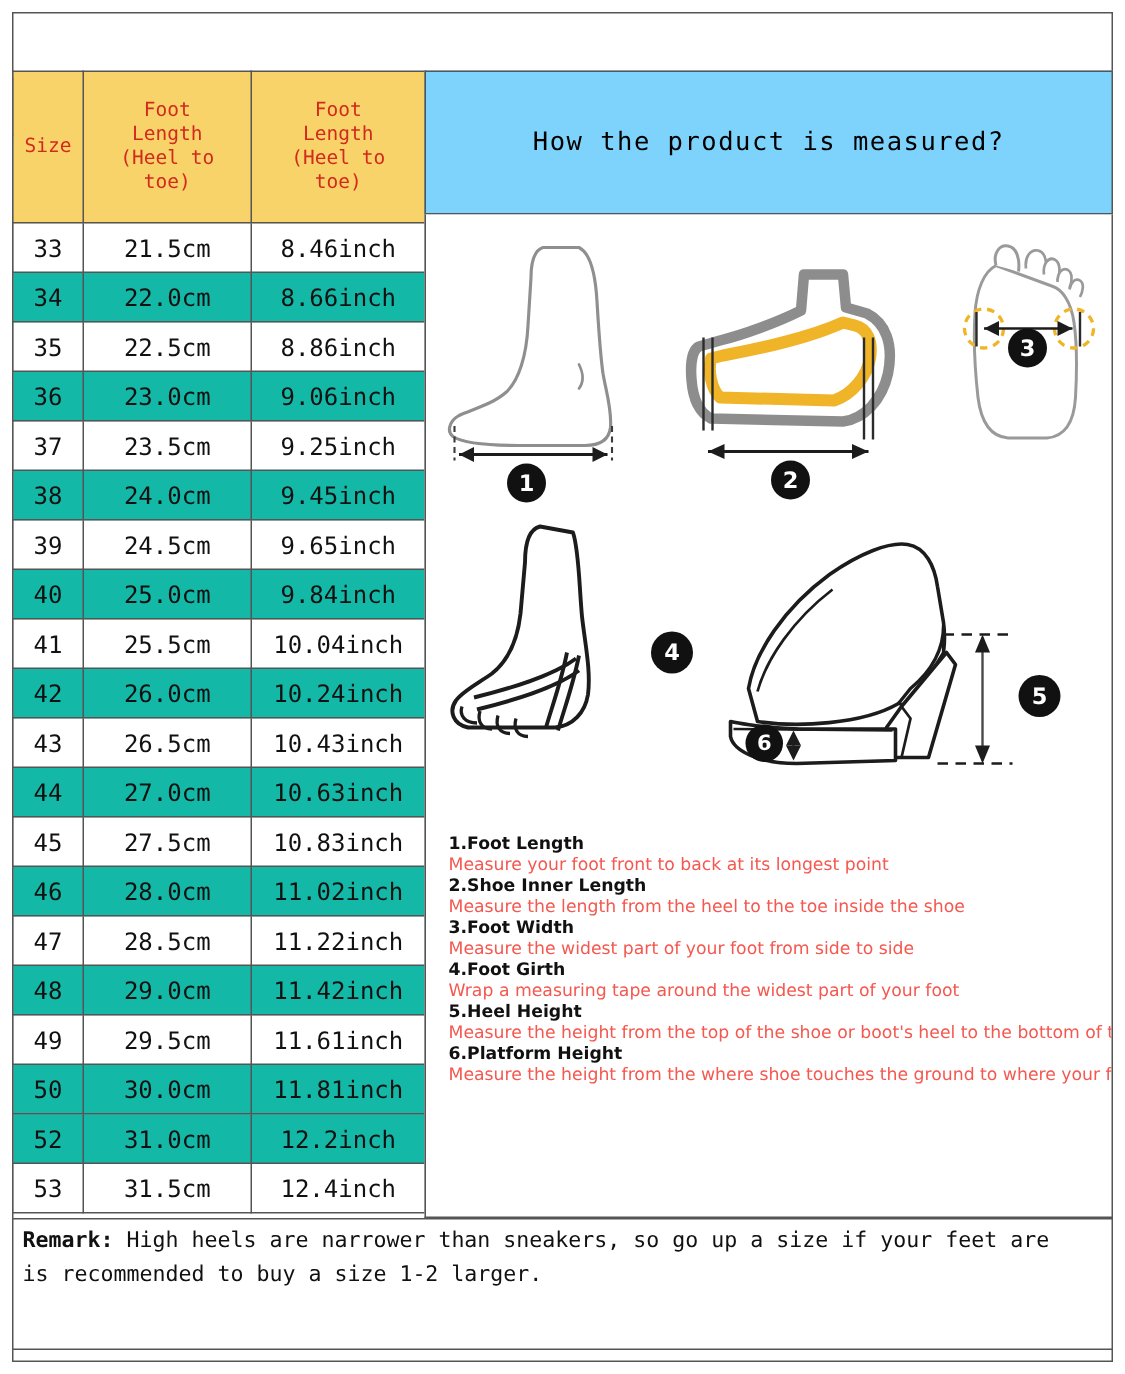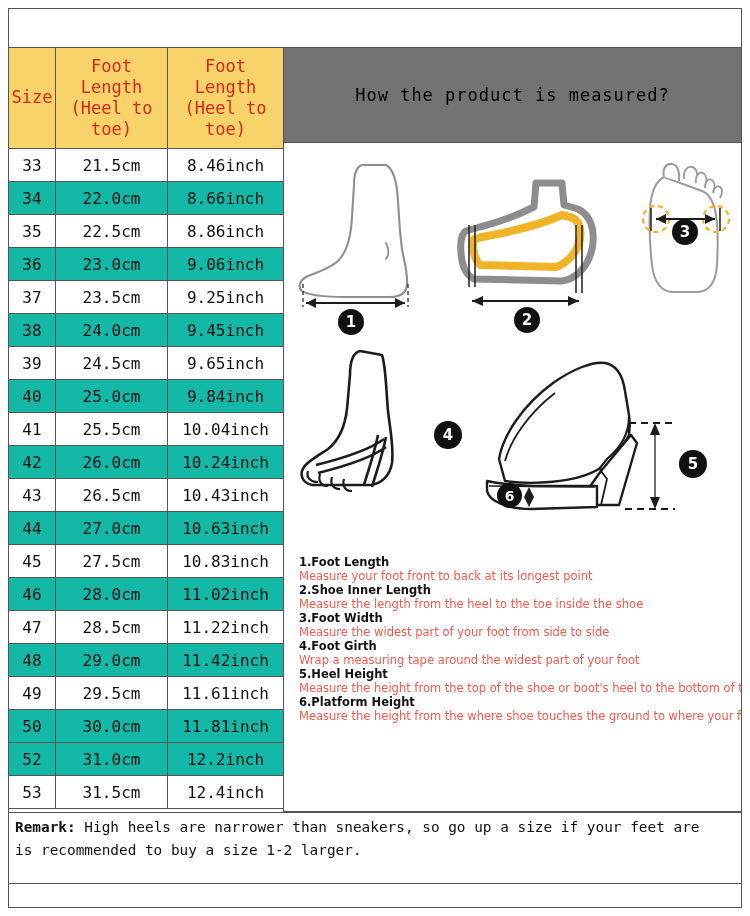--- a/index.html
+++ b/index.html
@@ -39,21 +39,21 @@
     table-layout:fixed;
   }
   .size-table col.c1{width:47px;}
   .size-table col.c2{width:112px;}
   .size-table col.c3{width:116px;}
 
   .size-table th{
     background:#f7d36a;
     color:#d32a1e;
     font-family:"DejaVu Sans Mono","Liberation Mono",monospace;
-    font-size:17px;
+    font-size:13px;
     font-weight:normal;
     line-height:1.25;
     border:1px solid #555;
     padding:2px 1px;
     height:96px;
     vertical-align:middle;
   }
   .size-table td{
     border:1px solid #555;
     height:32px;
@@ -65,21 +65,21 @@
     background:#ffffff;
     padding:0;
     white-space:nowrap;
   }
   .size-table tr.alt td{background:#14b8a6;}
 
   
   .red-header{
     position:absolute;left:283px;top:47px;width:459px;height:96px;
     box-sizing:border-box;
-    background:#737373;
+    background:#7dd3fc;
     border:1px solid #555;
     display:flex;align-items:center;justify-content:center;
   }
   .red-header .t{
     font-family:"DejaVu Sans Mono","Liberation Mono",monospace;
     font-size:17px;color:#000;letter-spacing:1px;white-space:nowrap;
   }
 
   
   .right-panel{
@@ -110,21 +110,21 @@
     font-size:11.5px;font-weight:bold;color:#111;
     line-height:1.22;white-space:nowrap;
   }
   .ins-desc{
     font-size:11.5px;color:#f4584f;
     line-height:1.22;white-space:nowrap;
   }
 
   
   .remark{
-    position:absolute;left:8px;top:812px;width:734px;height:72px;
+    position:absolute;left:8px;top:812px;width:734px;height:88px;
     box-sizing:border-box;
     border:1px solid #555;
     background:#ffffff;
     padding:3px 6px 0 6px;
   }
   .remark .line{
     font-family:"DejaVu Sans Mono","Liberation Mono",monospace;
     font-size:14.4px;color:#111;line-height:1.58;
     white-space:nowrap;
   }

